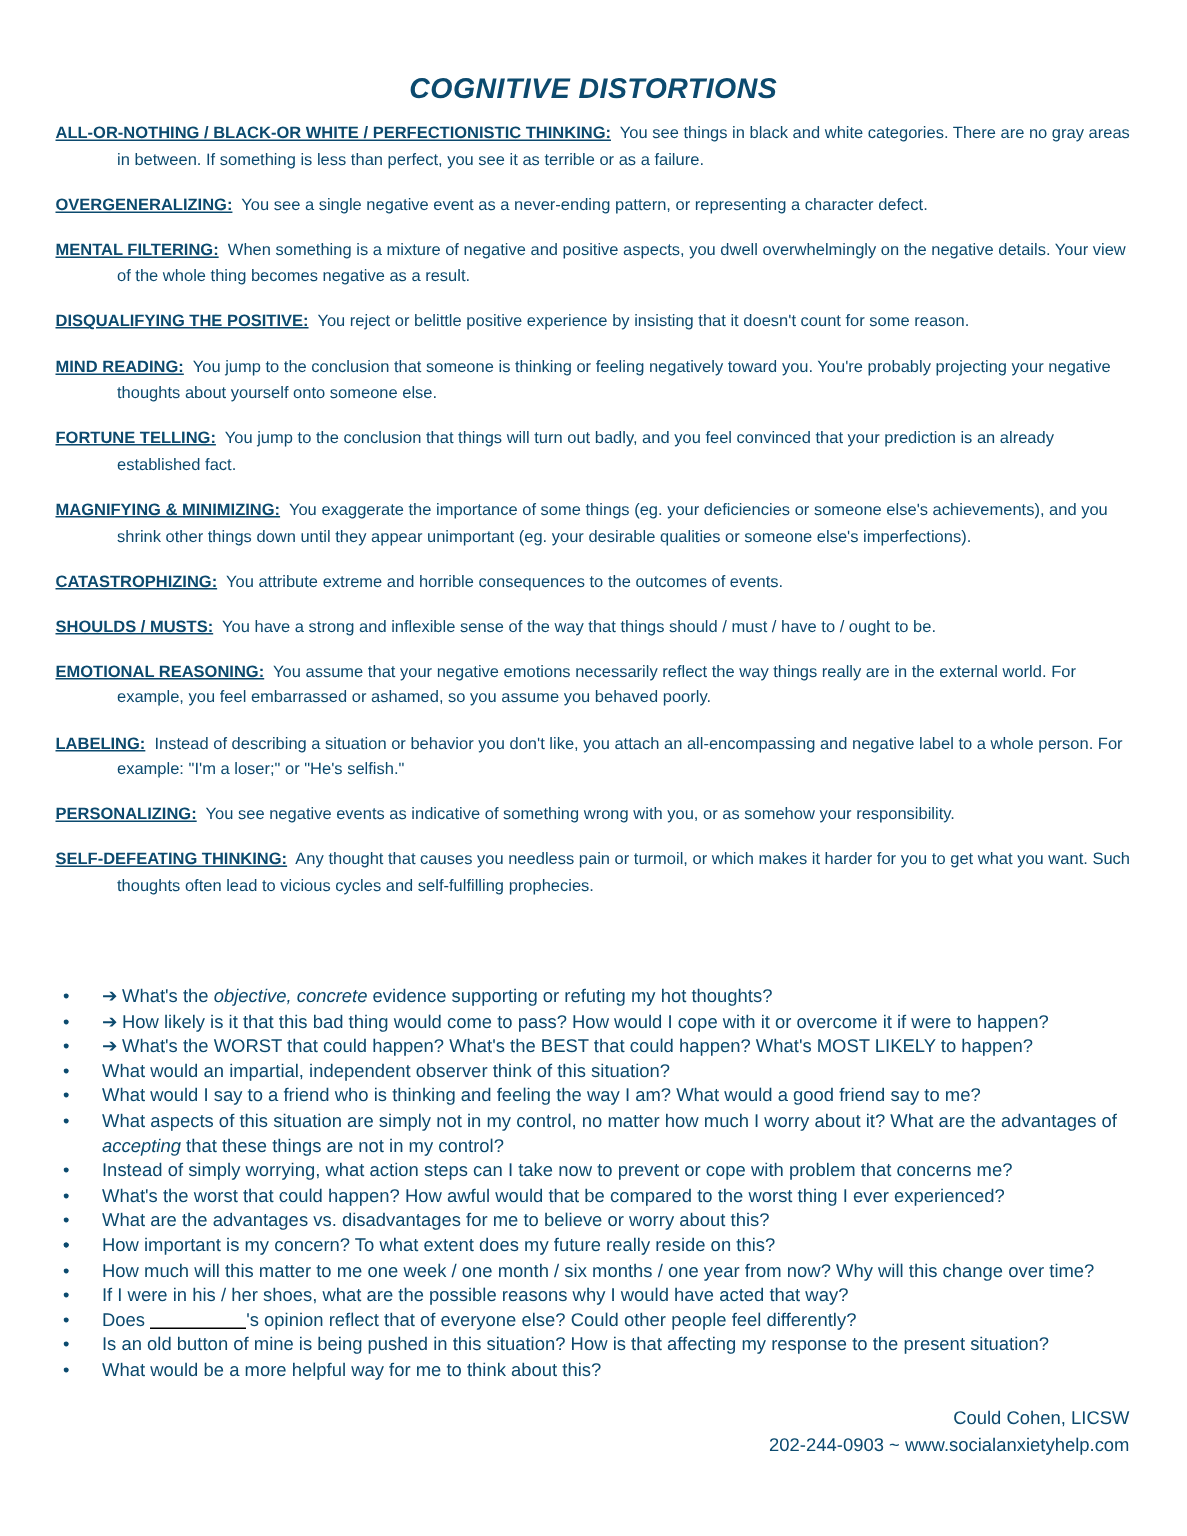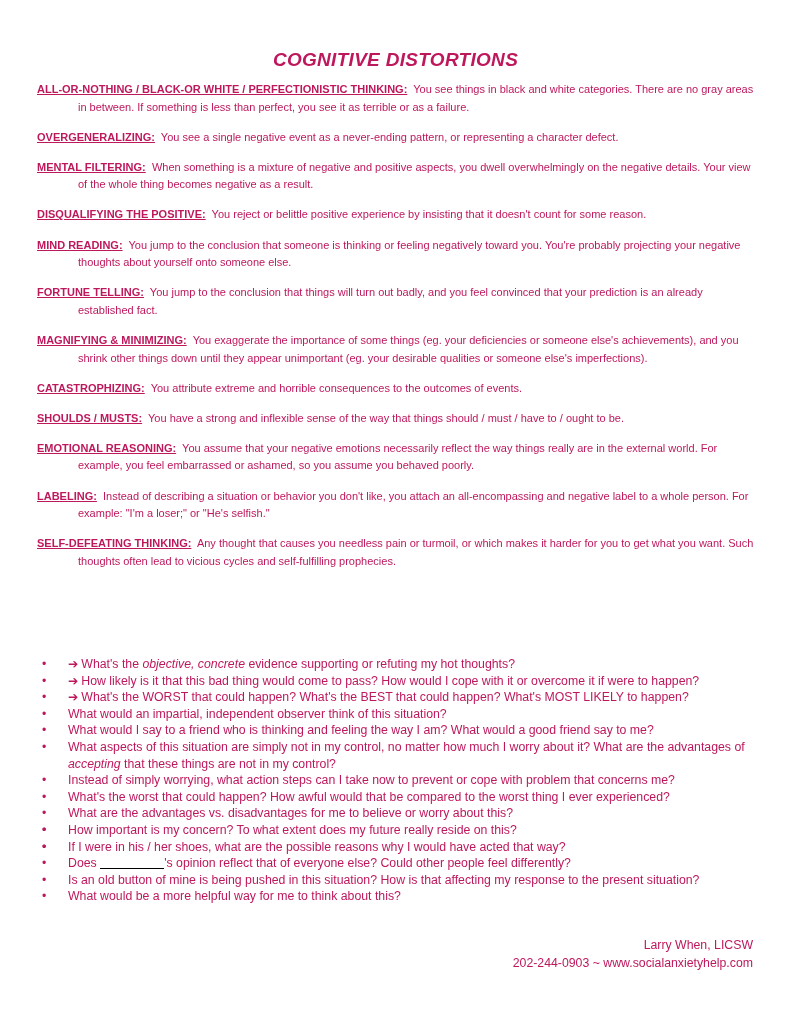--- a/index.html
+++ b/index.html
@@ -7,21 +7,21 @@
     margin: 0;
     padding: 0;
     background: #ffffff;
   }
   .page {
     position: relative;
     width: 791px;
     height: 1024px;
     background: #ffffff;
     font-family: "Liberation Sans", sans-serif;
-    color: #be185d;
+    color: #0c4a6e;
     overflow: hidden;
     box-sizing: border-box;
   }
 
   
   .doc-title {
     font-size: 19px;
     font-weight: bold;
     font-style: italic;
     text-align: center;
@@ -109,41 +109,42 @@
       <p class="entry"><span class="term">OVERGENERALIZING:</span><span class="body">&nbsp; You see a single negative event as a never-ending pattern, or representing a character defect.</span></p>
       <p class="entry"><span class="term">MENTAL FILTERING:</span><span class="body">&nbsp; When something is a mixture of negative and positive aspects, you dwell overwhelmingly on the negative details.  Your view of the whole thing becomes negative as a result.</span></p>
       <p class="entry"><span class="term">DISQUALIFYING THE POSITIVE:</span><span class="body">&nbsp; You reject or belittle positive experience by insisting that it doesn't count for some reason.</span></p>
       <p class="entry"><span class="term">MIND READING:</span><span class="body">&nbsp; You jump to the conclusion that someone is thinking or feeling negatively toward you.  You're probably projecting your negative thoughts about yourself onto someone else.</span></p>
       <p class="entry"><span class="term">FORTUNE TELLING:</span><span class="body">&nbsp; You jump to the conclusion that things will turn out badly, and you feel convinced that your prediction is an already established fact.</span></p>
       <p class="entry"><span class="term">MAGNIFYING &amp; MINIMIZING:</span><span class="body">&nbsp; You exaggerate the importance of some things (eg. your deficiencies or someone else's achievements), and you shrink other things down until they appear unimportant (eg. your desirable qualities or someone else's imperfections).</span></p>
       <p class="entry"><span class="term">CATASTROPHIZING:</span><span class="body">&nbsp; You attribute extreme and horrible consequences to the outcomes of events.</span></p>
       <p class="entry"><span class="term">SHOULDS / MUSTS:</span><span class="body">&nbsp; You have a strong and inflexible sense of the way that things should / must / have to / ought to be.</span></p>
       <p class="entry"><span class="term">EMOTIONAL REASONING:</span><span class="body">&nbsp; You assume that your negative emotions necessarily reflect the way things really are in the external world.  For example, you feel embarrassed or ashamed, so you assume you behaved poorly.</span></p>
       <p class="entry"><span class="term">LABELING:</span><span class="body">&nbsp; Instead of describing a situation or behavior you don't like, you attach an all-encompassing and negative label to a whole person. For example: "I'm a loser;" or "He's selfish."</span></p>
+      <p class="entry"><span class="term">PERSONALIZING:</span><span class="body">&nbsp; You see negative events as indicative of something wrong with you, or as somehow your responsibility.</span></p>
       <p class="entry"><span class="term">SELF-DEFEATING THINKING:</span><span class="body">&nbsp; Any thought that causes you needless pain or turmoil, or which makes it harder for you to get what you want.  Such thoughts often lead to vicious cycles and self-fulfilling prophecies.</span></p>
     </div>
 
 
   <div class="questions">
       <div class="q-item"><span class="bullet">•</span><span class="arrow">➔</span><span><span>What's the </span><i>objective, concrete</i><span> evidence supporting or refuting my hot thoughts?</span></span></div>
       <div class="q-item"><span class="bullet">•</span><span class="arrow">➔</span><span><span>How likely is it that this bad thing would come to pass?  How would I cope with it or overcome it if were to happen?</span></span></div>
       <div class="q-item"><span class="bullet">•</span><span class="arrow">➔</span><span><span>What's the WORST that could happen?  What's the BEST that could happen?  What's MOST LIKELY to happen?</span></span></div>
       <div class="q-item"><span class="bullet">•</span><span><span>What would an impartial, independent observer think of this situation?</span></span></div>
       <div class="q-item"><span class="bullet">•</span><span><span>What would I say to a friend who is thinking and feeling the way I am?  What would a good friend say to me?</span></span></div>
       <div class="q-item"><span class="bullet">•</span><span><span> What aspects of this situation are simply not in my control, no matter how much I worry about it?  What are the advantages of </span><i>accepting</i><span> that these things are not in my control?</span></span></div>
       <div class="q-item"><span class="bullet">•</span><span><span> Instead of simply worrying, what action steps can I take now to prevent or cope with problem that concerns me?</span></span></div>
       <div class="q-item"><span class="bullet">•</span><span><span>What's the worst that could happen?  How awful would that be compared to the worst thing I ever experienced?</span></span></div>
       <div class="q-item"><span class="bullet">•</span><span><span>What are the advantages vs. disadvantages for me to believe or worry about this?</span></span></div>
       <div class="q-item"><span class="bullet">•</span></div>
       <div class="q-item"><span class="bullet">•</span><span><span>How important is my concern? To what extent does my future really reside on this?</span></span></div>
-      <div class="q-item"><span class="bullet">•</span></div>
+      <div class="q-item"><span class="bullet">•</span><span><span>How much will this matter to me one week / one month / six months / one year from now?  Why will this change over time?</span></span></div>
       <div class="q-item"><span class="bullet">•</span><span><span>If I were in his / her shoes, what are the possible reasons why I would have acted that way?</span></span></div>
       <div class="q-item"><span class="bullet">•</span><span><span>Does </span><span class="blank-line"></span><span>'s opinion reflect that of everyone else? Could other people feel differently?</span></span></div>
       <div class="q-item"><span class="bullet">•</span><span><span> Is an old button of mine is being pushed in this situation?  How is that affecting my response to the present situation?</span></span></div>
       <div class="q-item"><span class="bullet">•</span><span><span>What would be a more helpful way for me to think about this?</span></span></div>
     </div>
 
   <div class="footer">
-    <div>Larry When, LICSW</div>
+    <div>Could Cohen, LICSW</div>
     <div>202-244-0903 ~ www.socialanxietyhelp.com</div>
   </div>
 
 </div>
 
 </body></html>

